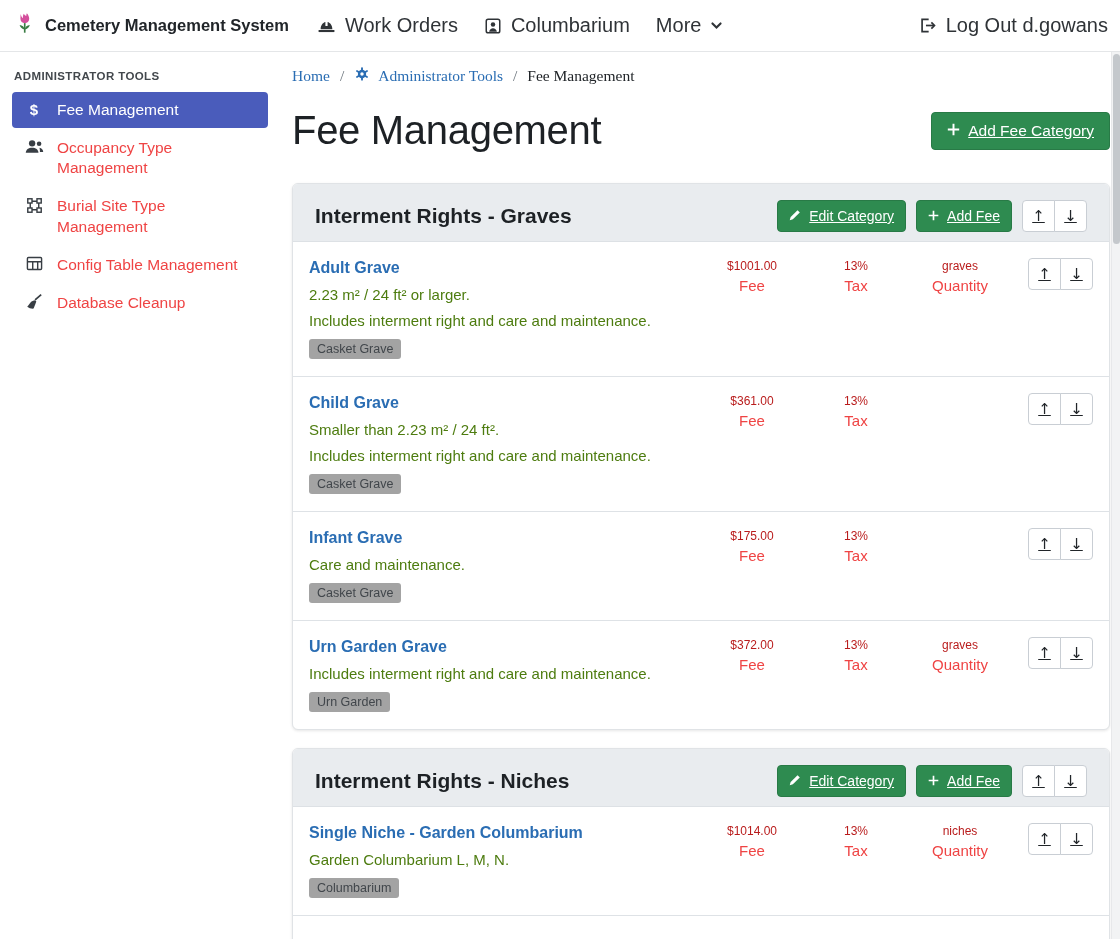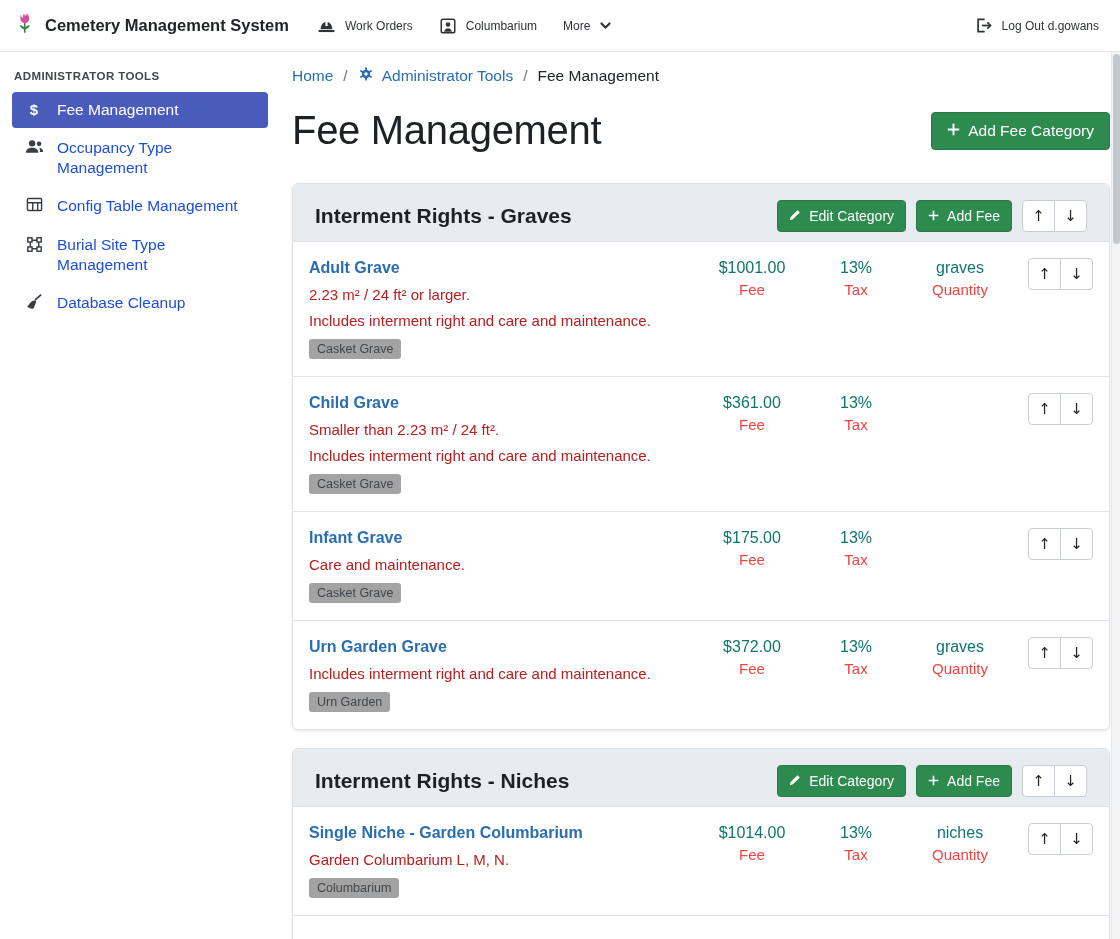--- a/index.html
+++ b/index.html
@@ -1,44 +1,44 @@
 <!DOCTYPE html>
 <html><head>
 <meta charset="utf-8">
 <style>
   * { box-sizing: border-box; margin: 0; padding: 0; }
   html, body { width: 1120px; height: 939px; overflow: hidden; }
   body { font-family: "Liberation Sans", "DejaVu Sans", sans-serif; background: #fff; color: #212529; }
   a { text-decoration: none; cursor: pointer; }
-  button { cursor: pointer; font-family: inherit; }
-
-  
-  .navbar { height: 52px; display: flex; align-items: center; padding: 0 21px 0 14px; background: #fff; border-bottom: 1px solid #e4e6e8; }
+  button { cursor: pointer; font-family: inherit; text-decoration: underline; }
+
+  
+  .navbar { height: 52px; display: flex; align-items: center; padding: 0 12px 0 14px; background: #fff; border-bottom: 1px solid #e4e6e8; }
   .brand { display: flex; align-items: center; gap: 9px; font-weight: 700; font-size: 16.5px; color: #212529; cursor: pointer; }
   .nav { display: flex; align-items: center; gap: 26px; margin-left: 28px; }
-  .nav-item { display: flex; align-items: center; gap: 9px; font-size: 12px; color: #2f3337; }
+  .nav-item { display: flex; align-items: center; gap: 9px; font-size: 20px; color: #2f3337; }
   .nav-item svg { display: block; }
   .spacer { flex: 1; }
 
   
   .layout { display: flex; height: 887px; }
 
   
   .sidebar { width: 280px; flex-shrink: 0; padding: 10px 12px; }
   .sidebar-header { font-size: 11.5px; font-weight: 700; letter-spacing: .4px; color: #43484d; margin: 8px 2px 10px; }
-  .side-item { display: flex; align-items: flex-start; gap: 13px; padding: 8px 12px; border-radius: 4px; font-size: 15.5px; line-height: 1.3; color: #1d4ed8; margin-bottom: 2px; cursor: pointer; }
+  .side-item { display: flex; align-items: flex-start; gap: 13px; padding: 8px 12px; border-radius: 4px; font-size: 15.5px; line-height: 1.3; color: #ef4444; margin-bottom: 2px; cursor: pointer; }
   .side-item .sicon { width: 20px; flex-shrink: 0; display: flex; justify-content: center; color: #383e44; margin-top: 1px; }
   .side-item.active { background: #4a5cbb; color: #fff; }
   .side-item.active .sicon { color: #fff; }
   .dollar-glyph { font-weight: 700; font-size: 15px; line-height: 18px; }
 
   
   .main { flex: 1; padding: 14px 10px 0 12px; overflow: hidden; }
 
-  .breadcrumb { display: flex; align-items: center; gap: 10px; font-size: 15.5px; color: #212529; }
+  .breadcrumb { display: flex; align-items: center; gap: 10px; font-size: 15.5px; color: #212529; font-family: Liberation Serif, serif; }
   .breadcrumb a { color: #2a6db3; }
   .breadcrumb .sep { color: #6c757d; }
   .bc-link { display: flex; align-items: center; gap: 8px; }
 
   .page-header { display: flex; align-items: center; justify-content: space-between; margin: 22px 0 30px; }
   h1 { font-size: 40px; font-weight: 500; letter-spacing: -0.3px; color: #1d2125; }
 
   .btn-green { background: #2e8b50; color: #fff; border: 1px solid #287a46; border-radius: 4px; display: inline-flex; align-items: center; gap: 8px; }
   .btn-lg { font-size: 15.5px; padding: 9px 15px; }
   .btn-sm { font-size: 14px; padding: 7px 11px; }
@@ -52,24 +52,24 @@
   .btn-group { display: inline-flex; }
   .btn-arrow { width: 33px; height: 32px; background: #fff; border: 1px solid #c9ced4; color: #212529; display: flex; align-items: center; justify-content: center; font-size: 15px; font-family: "DejaVu Sans", sans-serif; }
   .btn-group .btn-arrow:first-child { border-radius: 4px 0 0 4px; }
   .btn-group .btn-arrow:last-child { border-radius: 0 4px 4px 0; margin-left: -1px; }
 
   
   .fee-row { display: flex; align-items: flex-start; padding: 15px 16px 17px; }
   .fees .fee-row + .fee-row { border-top: 1px solid #dee2e6; }
   .fee-info { flex: 1; padding-right: 10px; }
   .fee-name { display: inline-block; color: #2a6db3; font-weight: 700; font-size: 16px; margin: 2px 0 9px; }
-  .fee-desc { font-size: 15px; color: #b91c1c; margin-bottom: 9px; }
+  .fee-desc { font-size: 15px; color: #4d7c0f; margin-bottom: 9px; }
   .fee-tag { display: inline-block; background: #a3a3a3; color: #41464b; font-size: 12.5px; padding: 3px 8px; border-radius: 3px; margin-top: 1px; }
   .fee-col { width: 104px; flex-shrink: 0; text-align: center; padding-top: 2px; }
-  .fee-val { font-size: 16px; color: #0f766e; }
+  .fee-val { font-size: 12px; color: #b91c1c; }
   .fee-label { font-size: 15px; color: #ef4444; margin-top: 4px; }
   .row-arrows { margin-left: 16px; margin-top: 1px; }
 
   
   .scrollbar { position: fixed; top: 52px; right: 0; width: 9px; height: 887px; background: #f2f3f4; border-left: 1px solid #e7e8ea; }
   .scroll-thumb { position: absolute; top: 2px; left: 1px; width: 7px; height: 190px; background: #c4c8cc; border-radius: 4px; }
 </style>
 </head>
 <body>
 
@@ -145,39 +145,39 @@
           <path d="M1 17c0-4 3.6-6.4 8-6.4s8 2.4 8 6.4z"></path>
           <circle cx="17.8" cy="5.6" r="2.9"></circle>
           <path d="M18.3 10.7c2.8.7 4.7 2.7 4.7 5.3h-4.1c0-2-.2-3.8-.6-5.3z"></path>
         </svg>
       </span>
       <span>Occupancy Type Management</span>
     </div>
 
     <div class="side-item">
       <span class="sicon">
-        <svg width="17" height="15" viewBox="0 0 24 21" fill="none" stroke="currentColor" stroke-width="2">
-          <rect x="2" y="2" width="20" height="17" rx="1.5"></rect>
-          <path d="M2 8h20M9.5 8v11M16.5 8v11"></path>
-        </svg>
-      </span>
-      <span>Config Table Management</span>
-    </div>
-
-    <div class="side-item">
-      <span class="sicon">
         <svg width="17" height="17" viewBox="0 0 24 24">
           <path d="M6 6h12v12H6z" fill="none" stroke="currentColor" stroke-width="2"></path>
           <rect x="2.5" y="2.5" width="6" height="6" fill="#fff" stroke="currentColor" stroke-width="2"></rect>
           <rect x="15.5" y="2.5" width="6" height="6" fill="#fff" stroke="currentColor" stroke-width="2"></rect>
           <rect x="2.5" y="15.5" width="6" height="6" fill="#fff" stroke="currentColor" stroke-width="2"></rect>
           <rect x="15.5" y="15.5" width="6" height="6" fill="#fff" stroke="currentColor" stroke-width="2"></rect>
         </svg>
       </span>
       <span>Burial Site Type Management</span>
+    </div>
+
+    <div class="side-item">
+      <span class="sicon">
+        <svg width="17" height="15" viewBox="0 0 24 21" fill="none" stroke="currentColor" stroke-width="2">
+          <rect x="2" y="2" width="20" height="17" rx="1.5"></rect>
+          <path d="M2 8h20M9.5 8v11M16.5 8v11"></path>
+        </svg>
+      </span>
+      <span>Config Table Management</span>
     </div>
 
     <div class="side-item">
       <span class="sicon">
         <svg width="18" height="16" viewBox="0 0 24 21" fill="currentColor">
           <path d="M22.3 1.6l-8.1 7-1.5-1.7 8.1-7z"></path>
           <path d="M13.6 8.2c-2.4.1-4.6 1.2-6.2 3L3 16.8c2.4 1.9 5.4 2.8 8.5 2.5l3.6-9.4z"></path>
         </svg>
       </span>
       <span>Database Cleanup</span>

